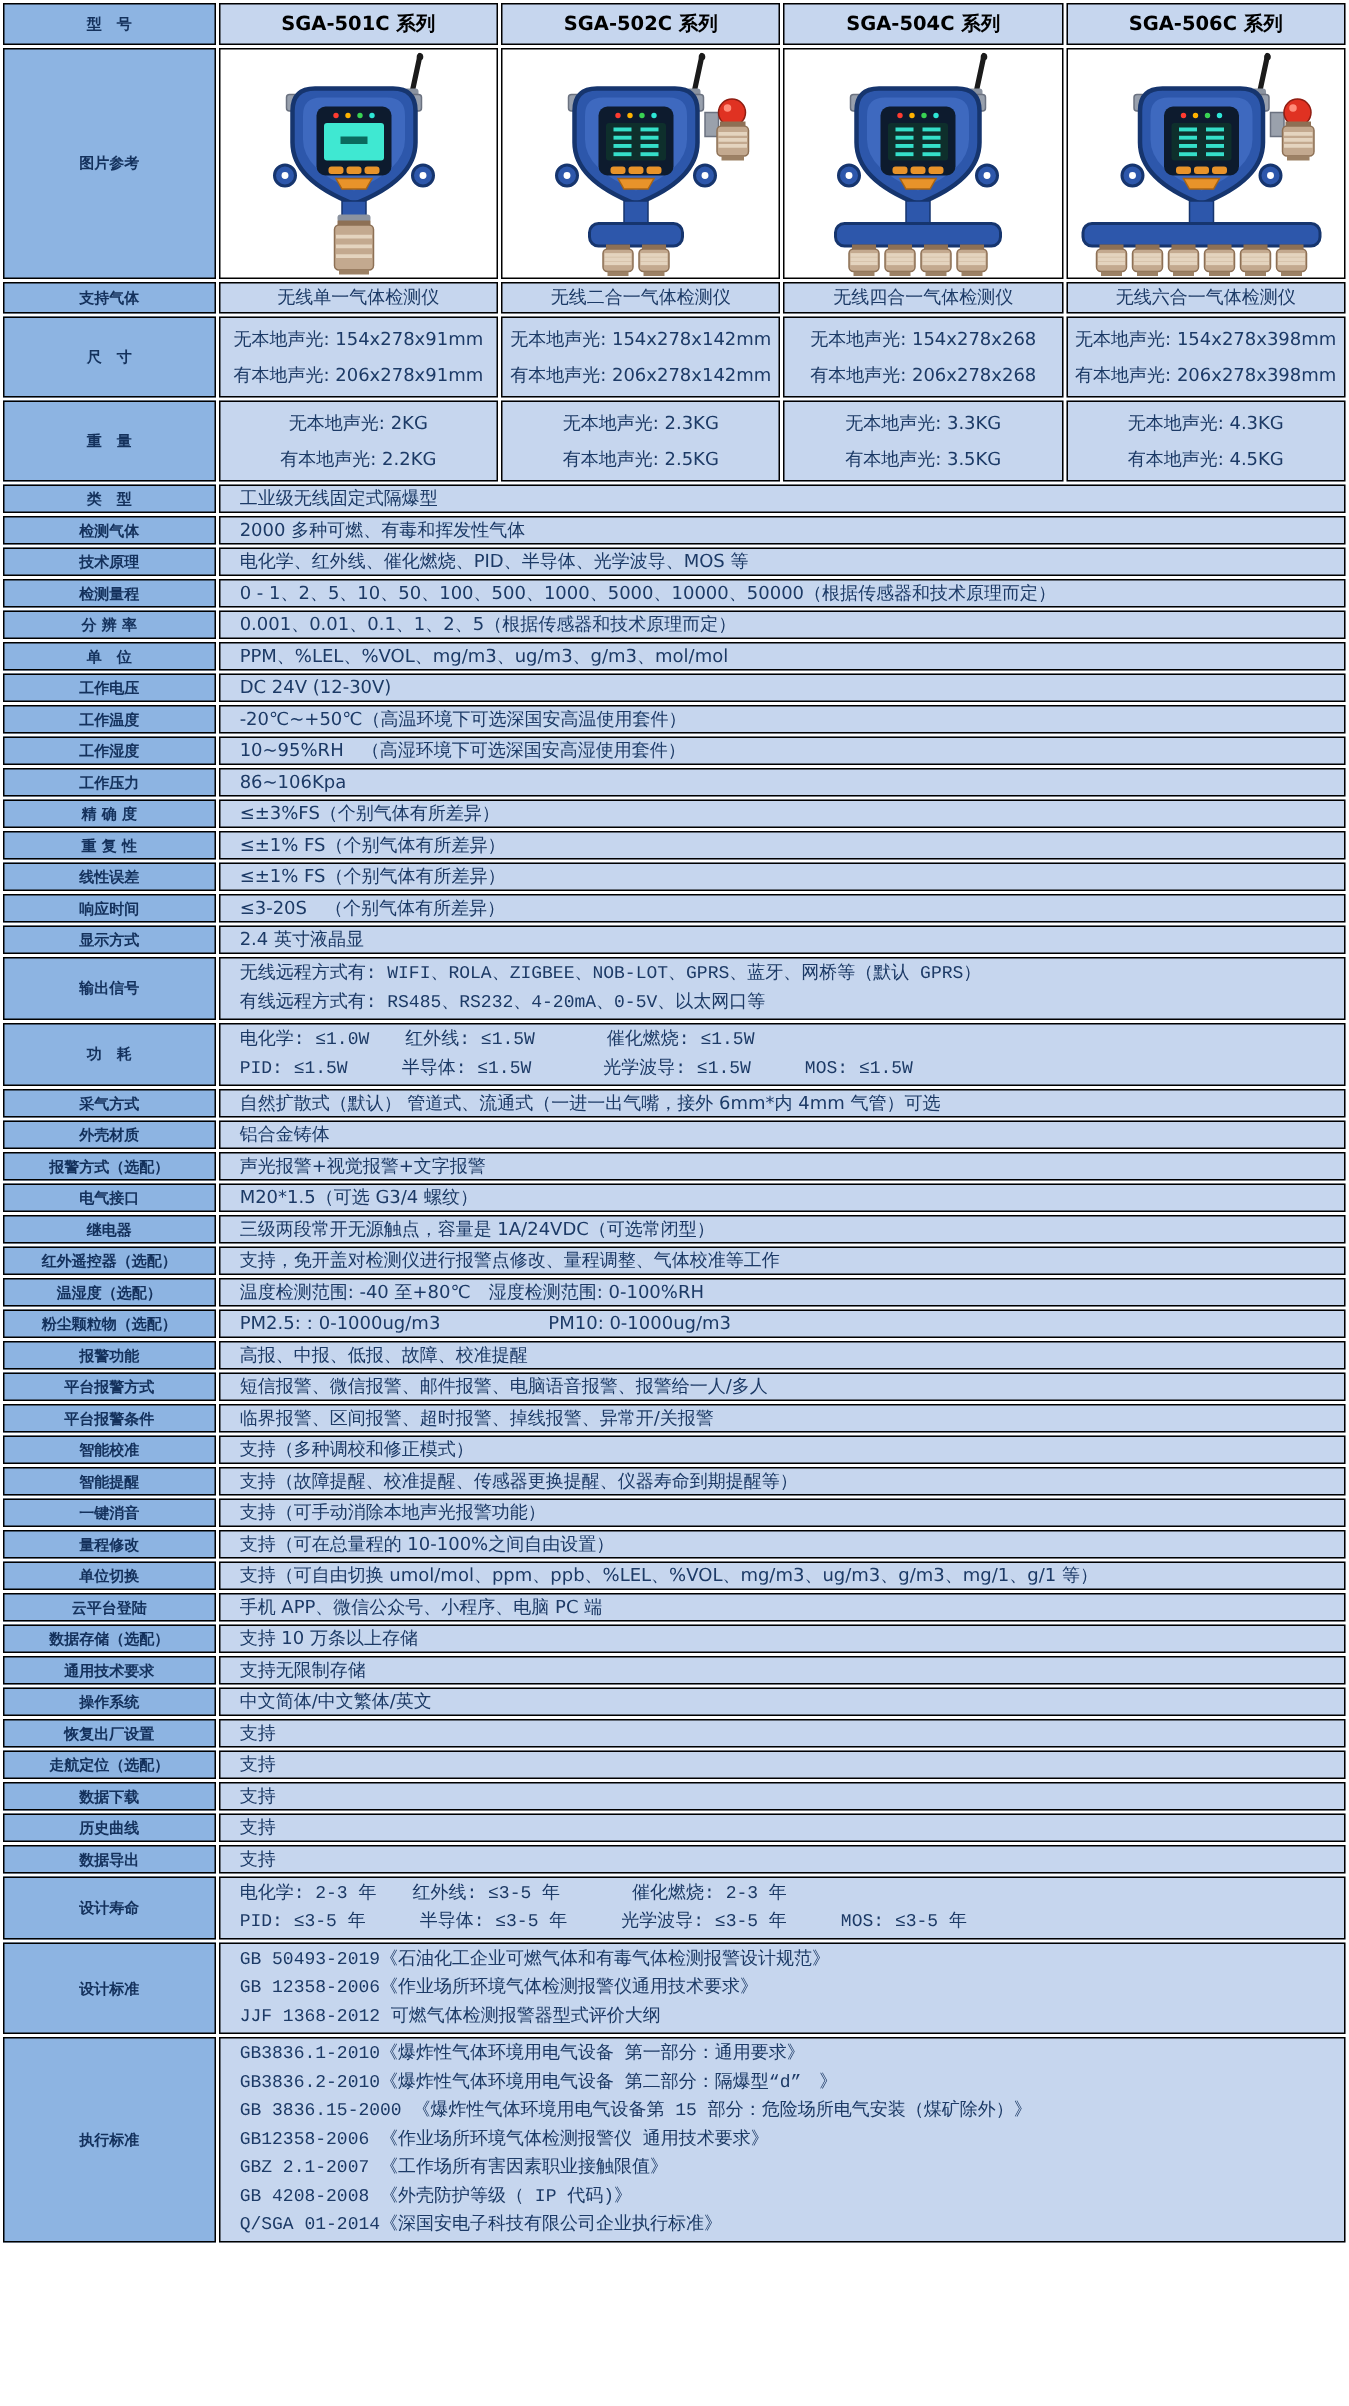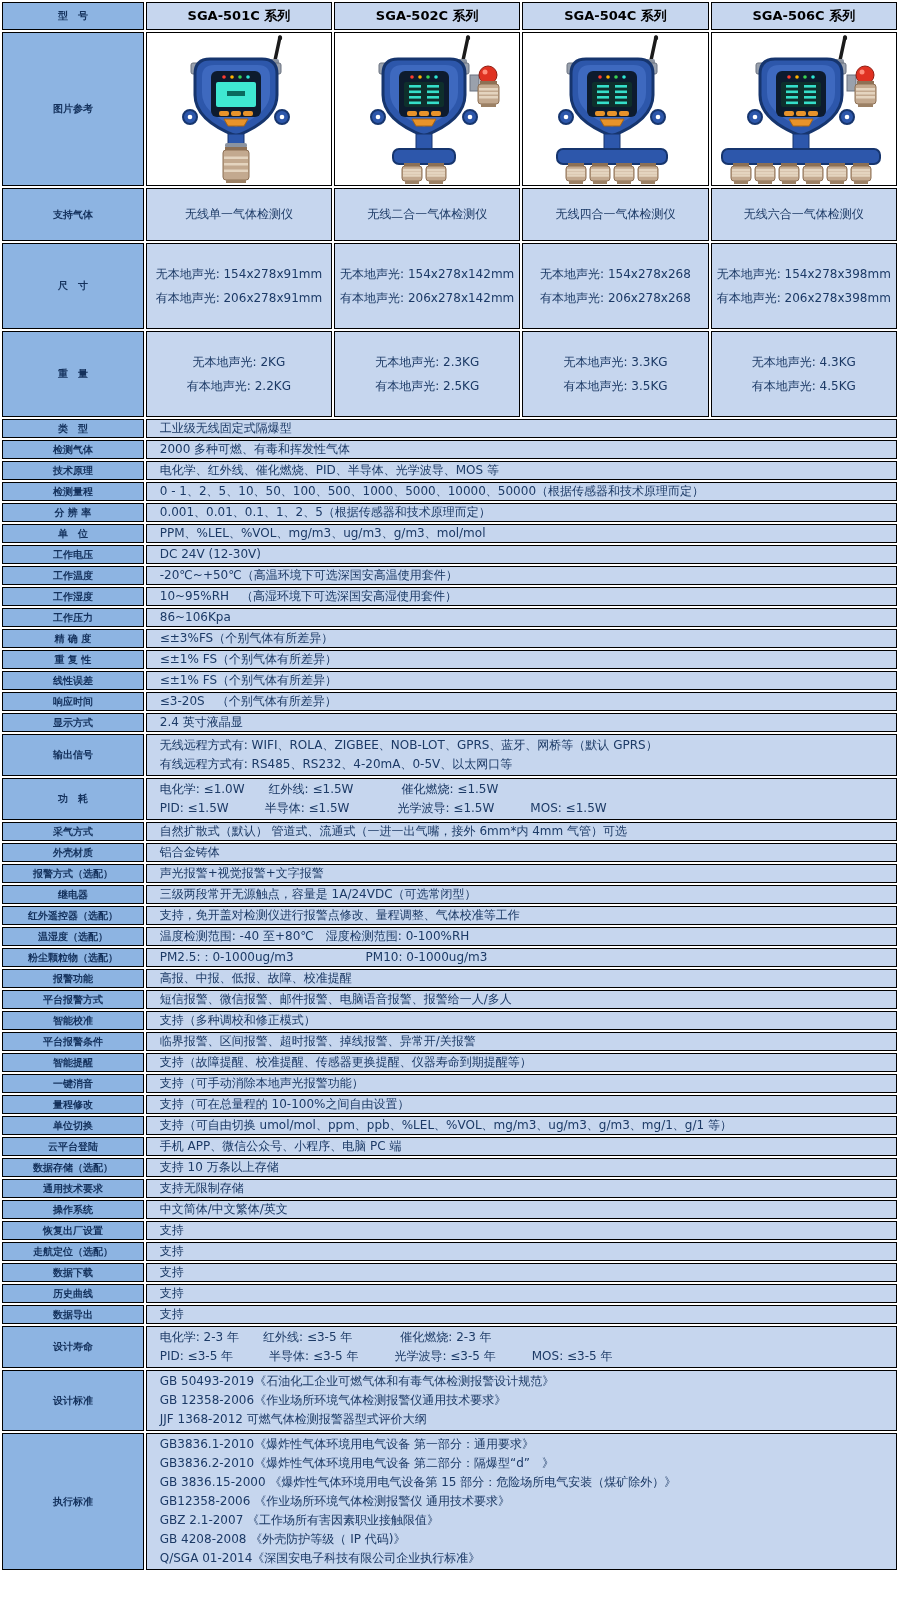--- a/index.html
+++ b/index.html
@@ -2,25 +2,25 @@
 <html><head>
 <meta charset="utf-8">
 <style>
   html,body{margin:0;padding:0;background:#fff;}
   body{width:899px;font-family:"DejaVu Sans","Liberation Sans",sans-serif;color:#1c3a66;}
   table{border-collapse:separate;border-spacing:2px;width:899px;table-layout:fixed;background:#fff;}
   td{border:1px solid #000;overflow:hidden;vertical-align:middle;}
   td.label{background:#8db4e2;font-weight:bold;text-align:center;font-size:10px;color:#14315c;padding:1px 2px;}
   td.model{background:#c6d6ee;font-weight:bold;text-align:center;font-size:13px;color:#000000;padding:4px 0;}
   td.imgcell{background:#ffffff;text-align:center;vertical-align:bottom;height:152px;padding:0;}
-  td.fourval{background:#c6d6ee;text-align:center;font-size:12px;padding:18px 1px;}
+  td.fourval{background:#c6d6ee;text-align:center;font-size:12px;padding:2px 1px;}
   td.content{background:#c6d6ee;font-size:12px;padding:1px 13px;text-align:left;}
   .t-line{line-height:15px;white-space:nowrap;}
   .v-line{line-height:24px;white-space:nowrap;}
-  .m-line{line-height:19px;white-space:nowrap;}
+  .m-line{line-height:19px;white-space:nowrap;font-family:Liberation Mono, monospace;}
   svg{display:block;margin:0 auto;}
 </style>
 </head>
 <body>
 
 <table>
   <colgroup>
     <col style="width:140px">
     <col style="width:184px">
       <col style="width:184px">
@@ -436,20 +436,26 @@
           <div class="t-line">铝合金铸体</div>
         </td>
       </tr>
       <tr>
         <td class="label">报警方式（选配）</td>
         <td class="content" colspan="4">
           <div class="t-line">声光报警+视觉报警+文字报警</div>
         </td>
       </tr>
       <tr>
+        <td class="label">电气接口</td>
+        <td class="content" colspan="4">
+          <div class="t-line">M20*1.5（可选 G3/4 螺纹）</div>
+        </td>
+      </tr>
+      <tr>
         <td class="label">继电器</td>
         <td class="content" colspan="4">
           <div class="t-line">三级两段常开无源触点，容量是 1A/24VDC（可选常闭型）</div>
         </td>
       </tr>
       <tr>
         <td class="label">红外遥控器（选配）</td>
         <td class="content" colspan="4">
           <div class="t-line">支持，免开盖对检测仪进行报警点修改、量程调整、气体校准等工作</div>
         </td>
@@ -472,29 +478,29 @@
           <div class="t-line">高报、中报、低报、故障、校准提醒</div>
         </td>
       </tr>
       <tr>
         <td class="label">平台报警方式</td>
         <td class="content" colspan="4">
           <div class="t-line">短信报警、微信报警、邮件报警、电脑语音报警、报警给一人/多人</div>
         </td>
       </tr>
       <tr>
+        <td class="label">平台报警条件</td>
+        <td class="content" colspan="4">
+          <div class="t-line">临界报警、区间报警、超时报警、掉线报警、异常开/关报警</div>
+        </td>
+      </tr>
+      <tr>
         <td class="label">智能校准</td>
         <td class="content" colspan="4">
           <div class="t-line">支持（多种调校和修正模式）</div>
-        </td>
-      </tr>
-      <tr>
-        <td class="label">平台报警条件</td>
-        <td class="content" colspan="4">
-          <div class="t-line">临界报警、区间报警、超时报警、掉线报警、异常开/关报警</div>
         </td>
       </tr>
       <tr>
         <td class="label">智能提醒</td>
         <td class="content" colspan="4">
           <div class="t-line">支持（故障提醒、校准提醒、传感器更换提醒、仪器寿命到期提醒等）</div>
         </td>
       </tr>
       <tr>
         <td class="label">一键消音</td>

